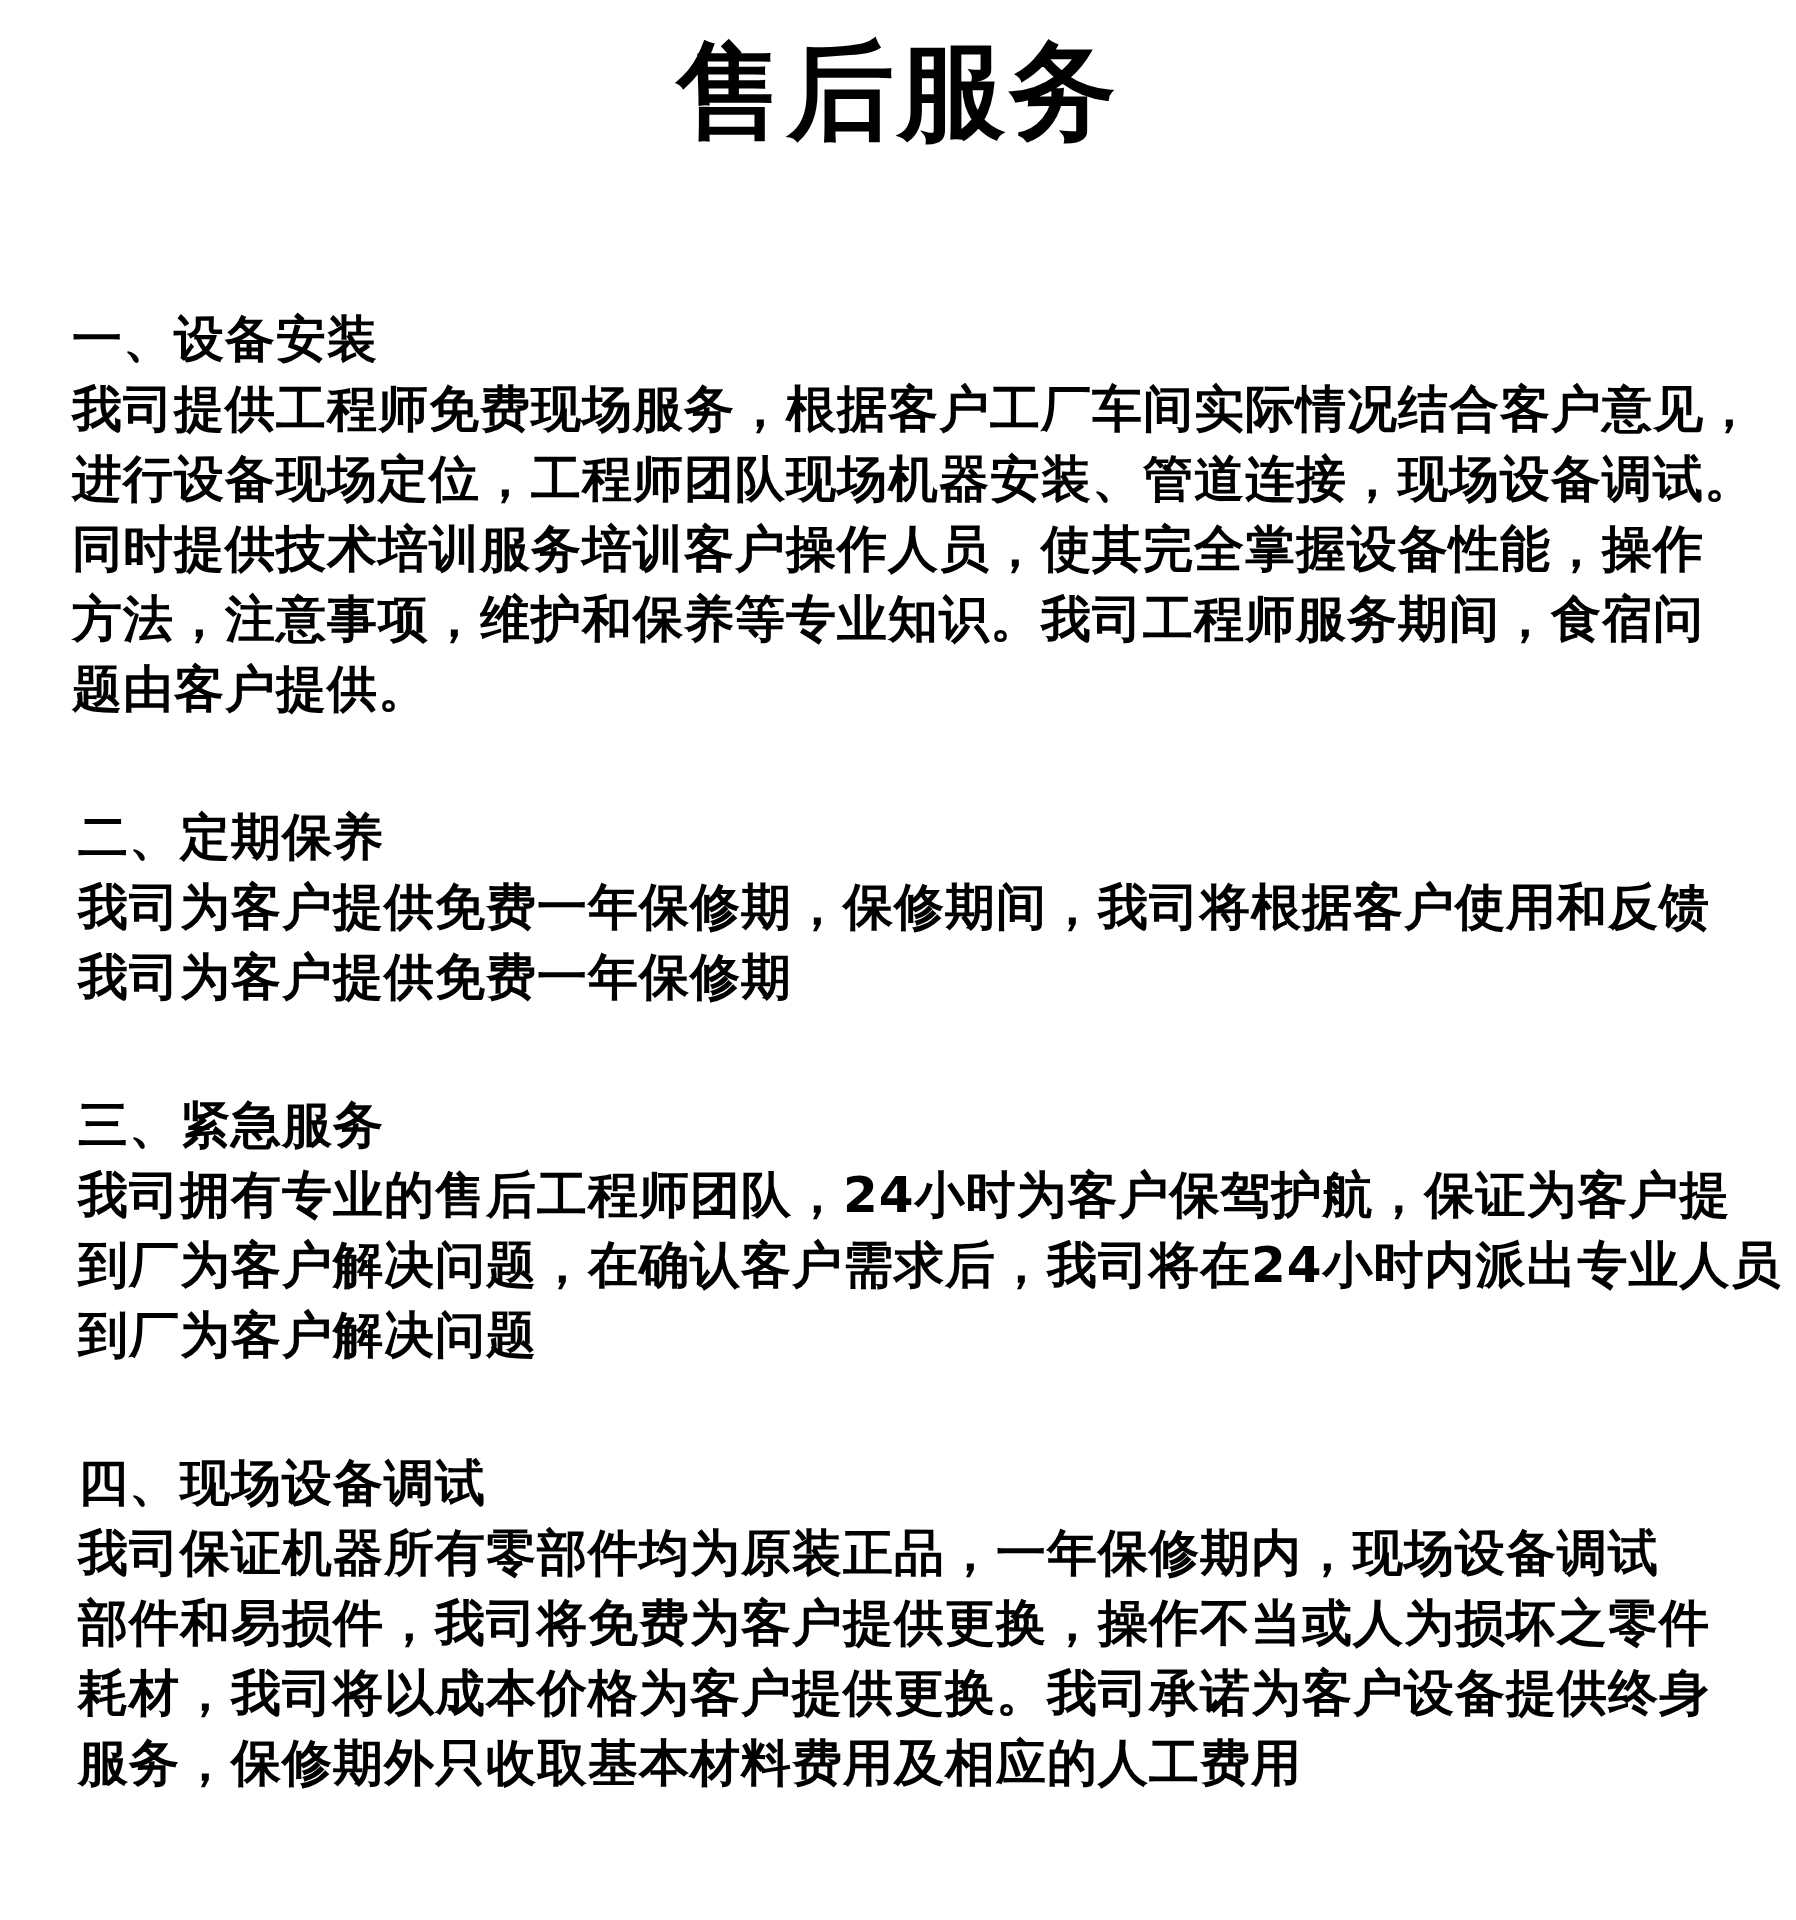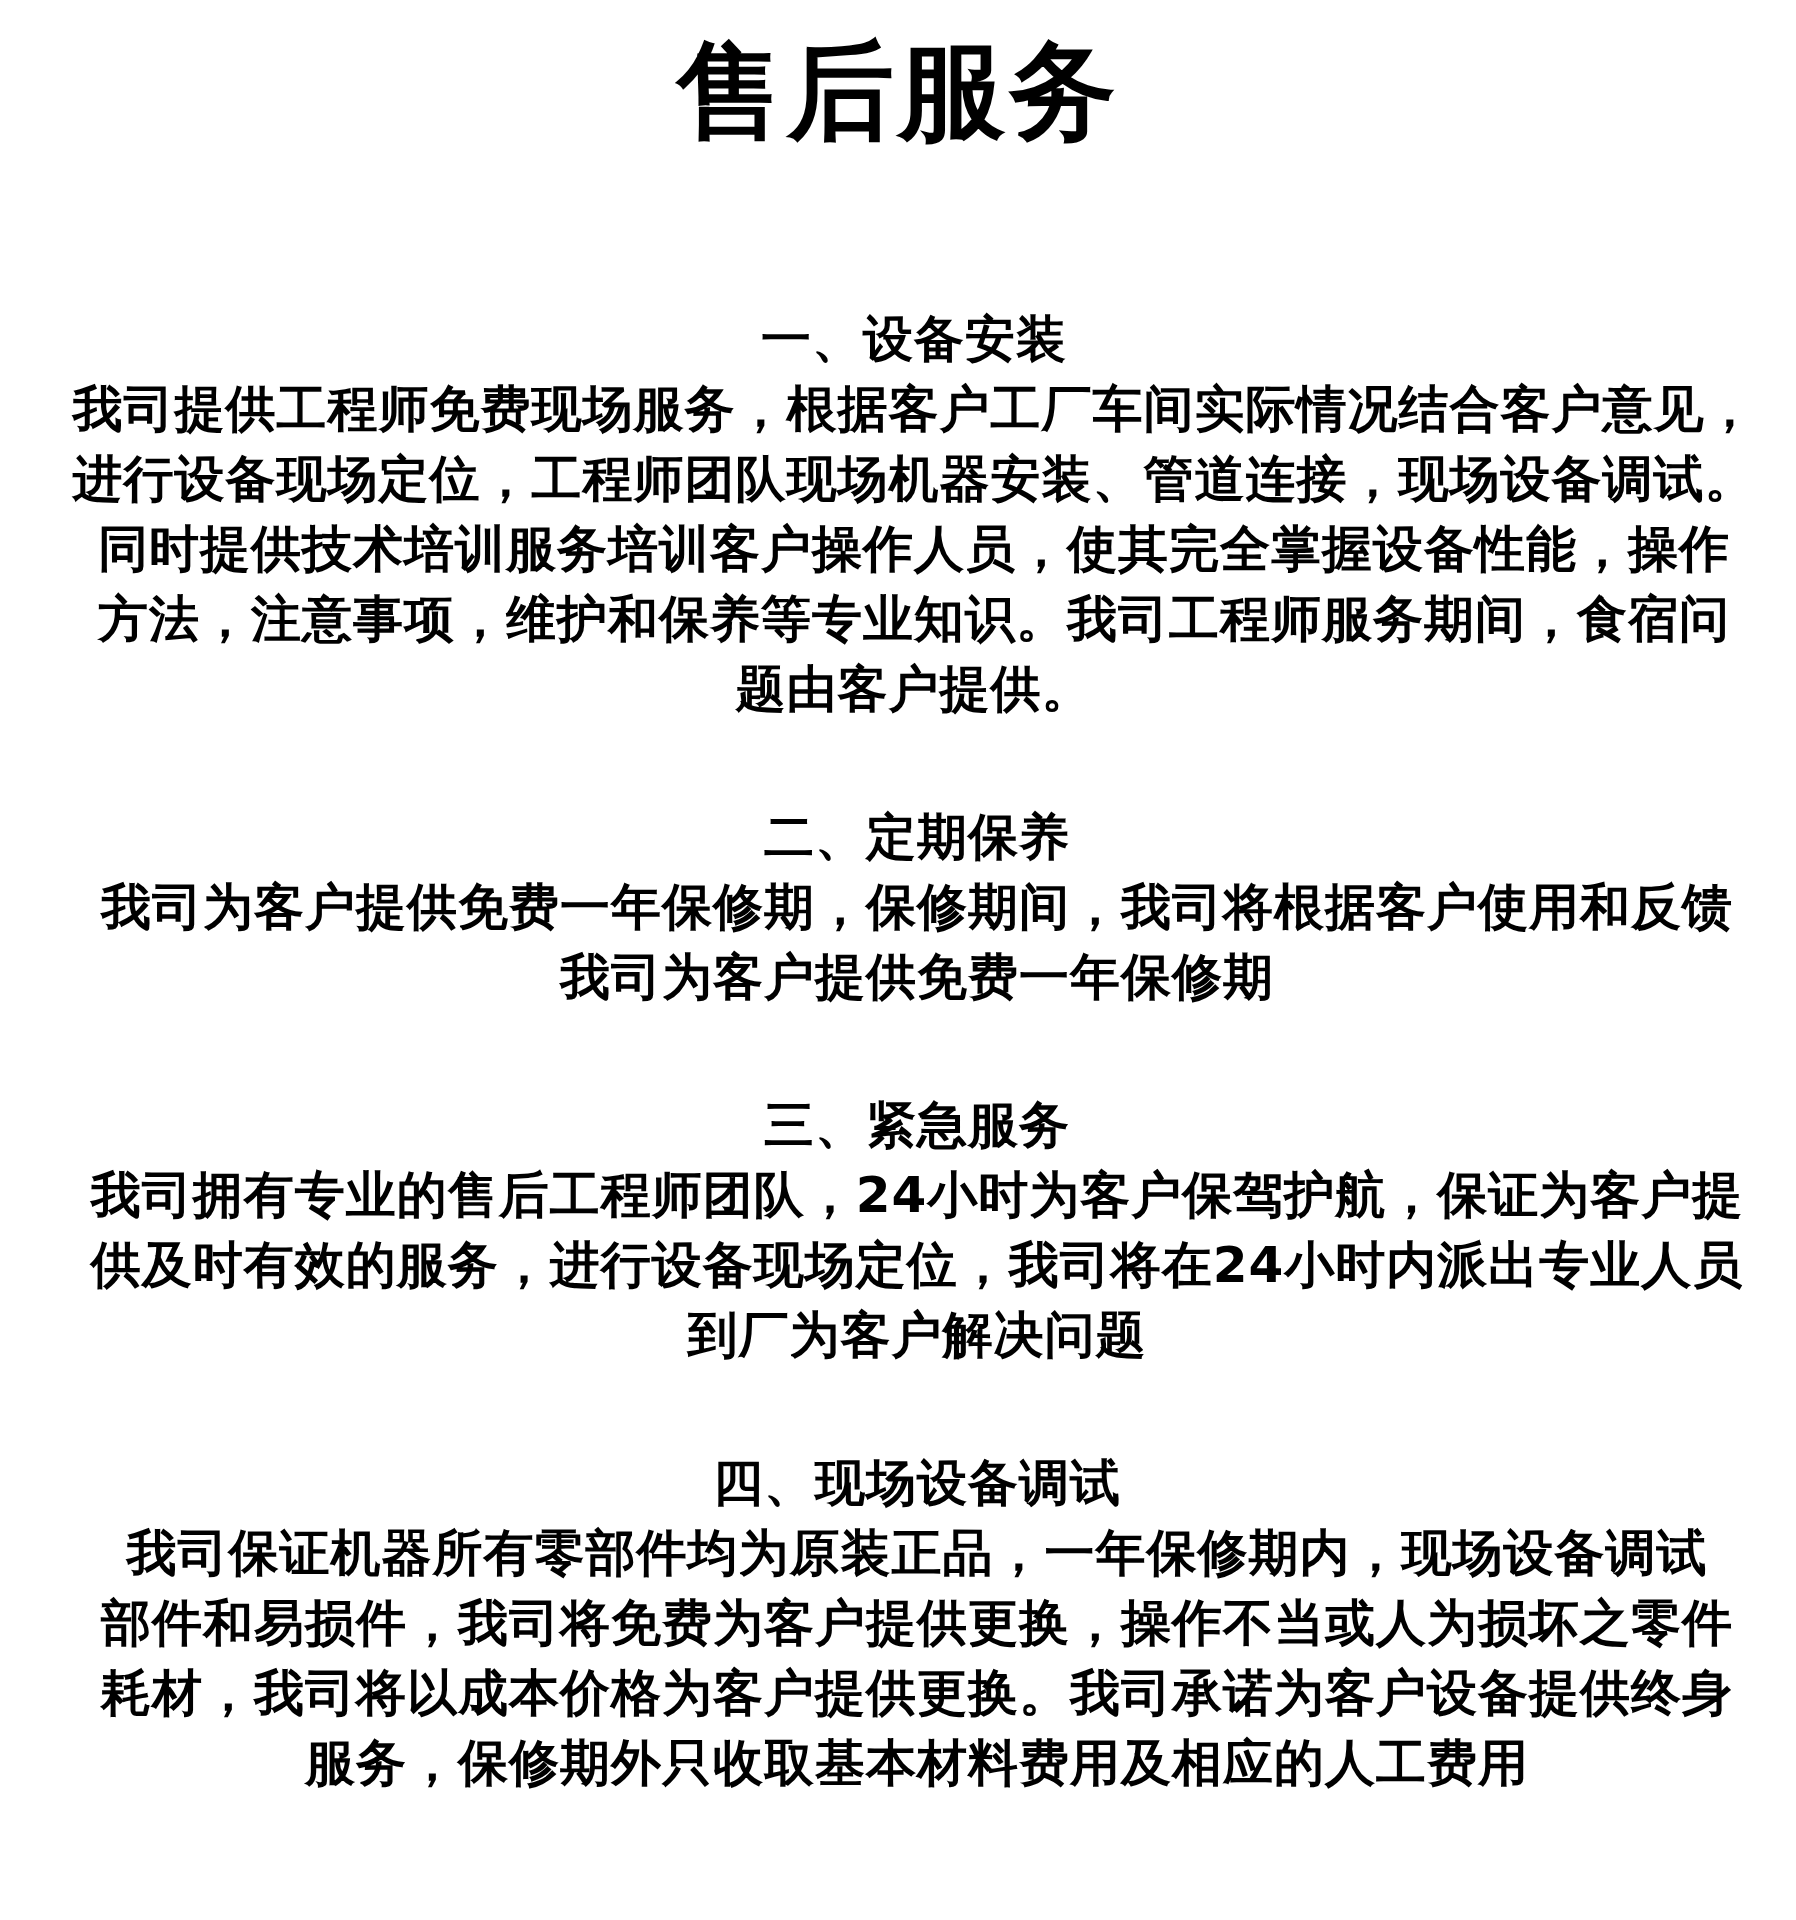--- a/index.html
+++ b/index.html
@@ -32,21 +32,20 @@
     font-weight: 600;
     letter-spacing: 1px;
     color: #000000;
   }
   .section + .section {
     margin-top: 78px;
     margin-left: 6px;
   }
   .heading, .line {
     white-space: nowrap;
-    text-align: center;
   }
 </style>
 </head>
 <body>
 
 <div class="page">
   <h1 class="title">售后服务</h1>
   <main class="content" id="sections-root">
       <section class="section">
         <div class="heading">一、设备安装</div>
@@ -57,21 +56,21 @@
         <div class="line">题由客户提供。</div>
       </section>
       <section class="section">
         <div class="heading">二、定期保养</div>
         <div class="line">我司为客户提供免费一年保修期，保修期间，我司将根据客户使用和反馈</div>
         <div class="line">我司为客户提供免费一年保修期</div>
       </section>
       <section class="section">
         <div class="heading">三、紧急服务</div>
         <div class="line">我司拥有专业的售后工程师团队，24小时为客户保驾护航，保证为客户提</div>
-        <div class="line">供及时有效的服务，进行设备现场定位，我司将在24小时内派出专业人员</div>
+        <div class="line">到厂为客户解决问题，在确认客户需求后，我司将在24小时内派出专业人员</div>
         <div class="line">到厂为客户解决问题</div>
       </section>
       <section class="section">
         <div class="heading">四、现场设备调试</div>
         <div class="line">我司保证机器所有零部件均为原装正品，一年保修期内，现场设备调试</div>
         <div class="line">部件和易损件，我司将免费为客户提供更换，操作不当或人为损坏之零件</div>
         <div class="line">耗材，我司将以成本价格为客户提供更换。我司承诺为客户设备提供终身</div>
         <div class="line">服务，保修期外只收取基本材料费用及相应的人工费用</div>
       </section>
     </main>

